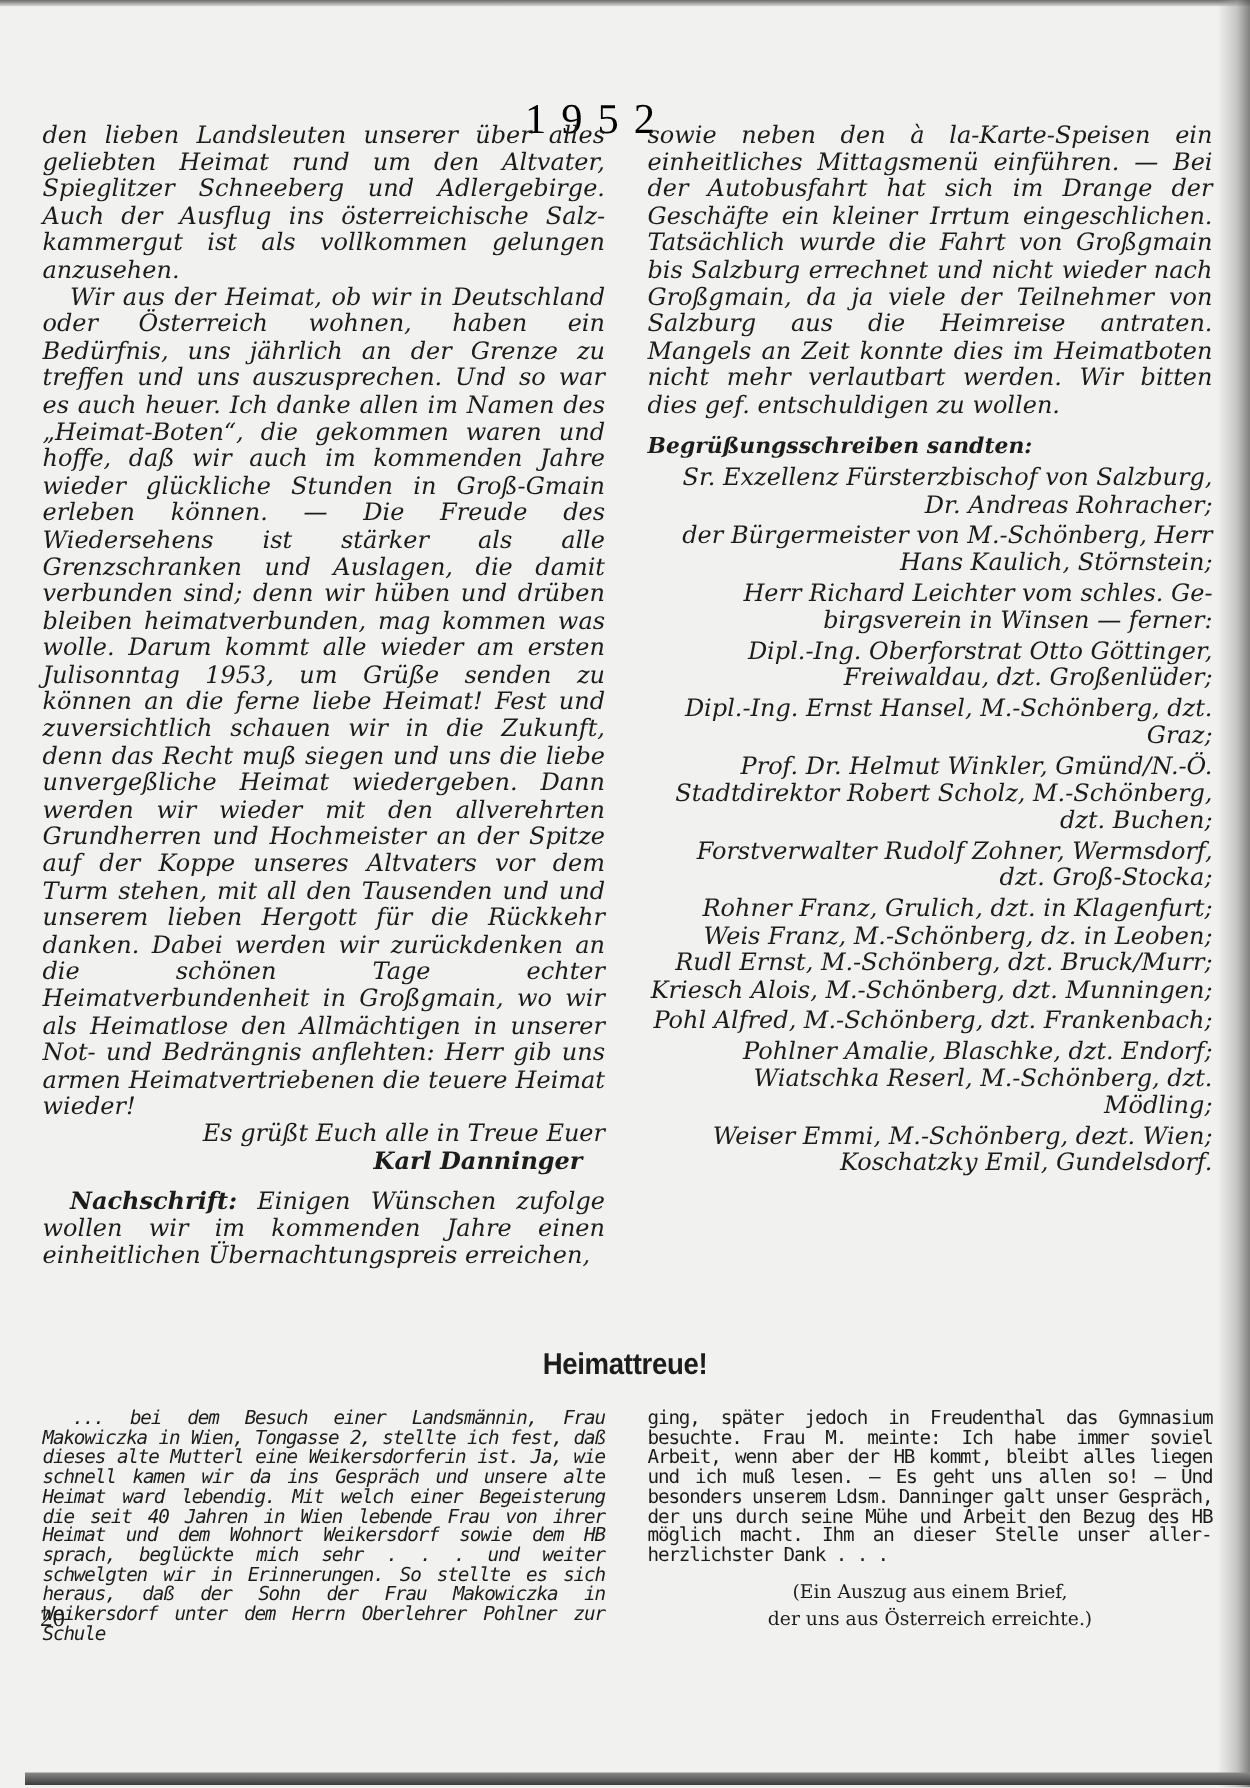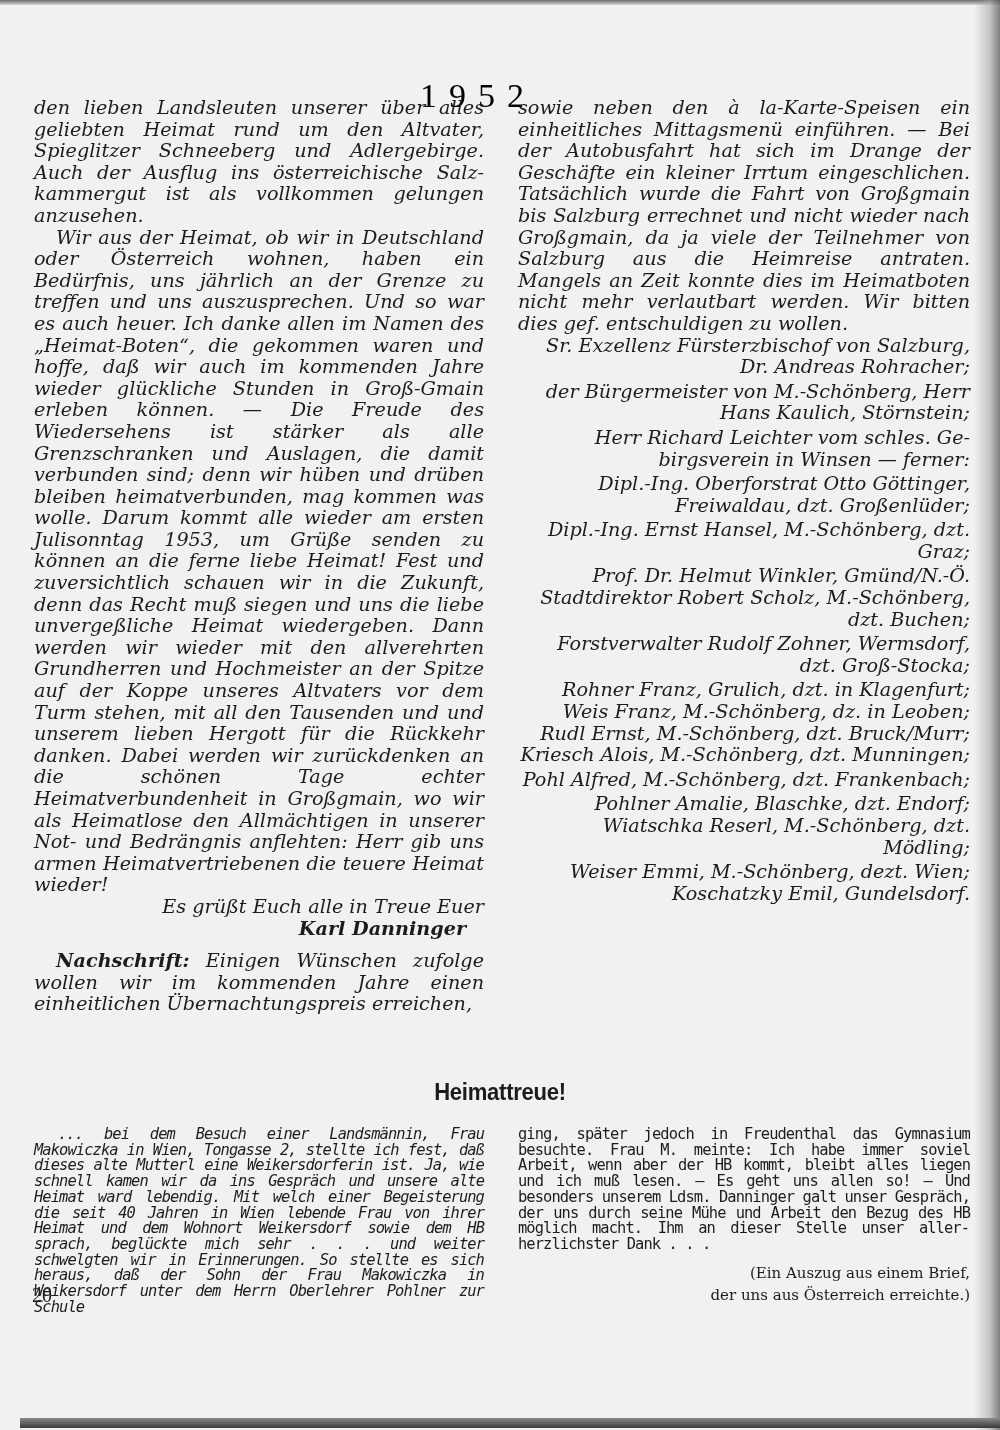--- a/index.html
+++ b/index.html
@@ -29,40 +29,41 @@
     .list-item.tight { margin-bottom: 0 !important; }
 
     .article-title { position: absolute; left: 0; width: 1000px; top: 1078px; text-align: center;
       font-family: "Liberation Sans", sans-serif; font-weight: bold; font-size: 24px; letter-spacing: -0.3px;
       transform: scaleX(0.92); }
     .small-col { position: absolute; font-size: 15.4px; line-height: 15.7px; text-align: justify; font-family: "DejaVu Sans Mono", "Liberation Mono", monospace; letter-spacing: -0.9px; }
     .small-left { left: 34px; top: 1127px; width: 450px; font-style: italic; }
     .small-right { left: 518px; top: 1127px; width: 452px; }
     .small-col p { margin: 0; }
     .small-indent { text-indent: 24px; }
-    .quote-note { text-align: right; margin-top: 9px !important; font-family: "DejaVu Serif", serif; letter-spacing: 0; font-size: 15px; line-height: 22px; }
+    .quote-note { text-align: center; margin-top: 9px !important; font-family: "DejaVu Serif", serif; letter-spacing: 0; font-size: 15px; line-height: 22px; }
 
     .page-number { position: absolute; left: 32px; top: 1284px; font-size: 20px; font-family: "Liberation Serif", serif; }
   </style>
 </head>
 <body>
 
 <div class="page-top-edge"></div>
 <div class="stamp">1952</div>
 
 <div class="col col-left">
   <p>den lieben Landsleuten unserer über alles geliebten Heimat rund um den Altvater, Spieglitzer Schneeberg und Adlergebirge. Auch der Ausflug ins österreichische Salz­kammergut ist als vollkommen gelungen anzusehen.</p>
   <p class="indent">Wir aus der Heimat, ob wir in Deutsch­land oder Österreich wohnen, haben ein Bedürfnis, uns jährlich an der Grenze zu treffen und uns auszusprechen. Und so war es auch heuer. Ich danke allen im Namen des „Heimat-Boten“, die gekommen waren und hoffe, daß wir auch im kom­menden Jahre wieder glückliche Stunden in Groß-Gmain erleben können. — Die Freude des Wiedersehens ist stärker als alle Grenzschranken und Auslagen, die damit verbunden sind; denn wir hüben und drüben bleiben heimatverbunden, mag kommen was wolle. Darum kommt alle wieder am ersten Julisonntag 1953, um Grüße senden zu können an die ferne liebe Heimat! Fest und zuversichtlich schauen wir in die Zukunft, denn das Recht muß siegen und uns die liebe un­vergeßliche Heimat wiedergeben. Dann werden wir wieder mit den allverehrten Grundherren und Hochmeister an der Spitze auf der Koppe unseres Altvaters vor dem Turm stehen, mit all den Tausen­den und und unserem lieben Hergott für die Rückkehr danken. Dabei werden wir zurückdenken an die schönen Tage echter Heimatverbundenheit in Großgmain, wo wir als Heimatlose den Allmächtigen in unserer Not- und Bedrängnis anflehten: Herr gib uns armen Heimatvertriebenen die teuere Heimat wieder!</p>
   <p class="signoff">Es grüßt Euch alle in Treue Euer</p>
   <p class="signature">Karl Danninger</p>
   <p class="indent"><span class="bold">Nachschrift:</span><span> Einigen Wünschen zufolge wollen wir im kommenden Jahre einen einheitlichen Übernachtungspreis erreichen,</span></p>
 </div>
 
 <div class="col col-right">
   <p>sowie neben den à la-Karte-Speisen ein einheitliches Mittagsmenü einführen. — Bei der Autobusfahrt hat sich im Drange der Geschäfte ein kleiner Irrtum einge­schlichen. Tatsächlich wurde die Fahrt von Großgmain bis Salzburg errechnet und nicht wieder nach Großgmain, da ja viele der Teilnehmer von Salzburg aus die Heimreise antraten. Mangels an Zeit konnte dies im Heimatboten nicht mehr verlautbart werden. Wir bitten dies gef. entschuldigen zu wollen.</p>
+  <p class="section-head">Begrüßungsschreiben sandten:</p>
   <p class="list-item">Sr. Exzellenz Fürsterzbischof von Salzburg, Dr. Andreas Rohracher;</p>
   <p class="list-item">der Bürgermeister von M.-Schönberg, Herr Hans Kaulich, Störnstein;</p>
   <p class="list-item">Herr Richard Leichter vom schles. Ge­birgsverein in Winsen — ferner:</p>
   <p class="list-item">Dipl.-Ing. Oberforstrat Otto Göttinger, Freiwaldau, dzt. Großenlüder;</p>
   <p class="list-item">Dipl.-Ing. Ernst Hansel, M.-Schönberg, dzt. Graz;</p>
   <p class="list-item tight">Prof. Dr. Helmut Winkler, Gmünd/N.-Ö.</p>
   <p class="list-item">Stadtdirektor Robert Scholz, M.-Schön­berg, dzt. Buchen;</p>
   <p class="list-item">Forstverwalter Rudolf Zohner, Wermsdorf, dzt. Groß-Stocka;</p>
   <p class="list-item tight">Rohner Franz, Grulich, dzt. in Klagenfurt;</p>
   <p class="list-item tight">Weis Franz, M.-Schönberg, dz. in Leoben;</p>

